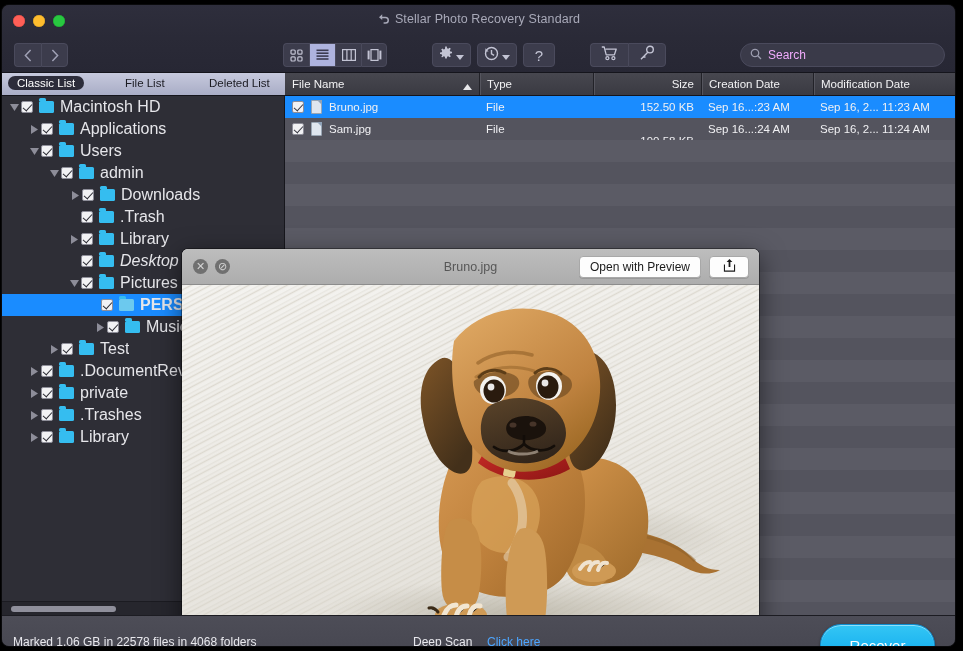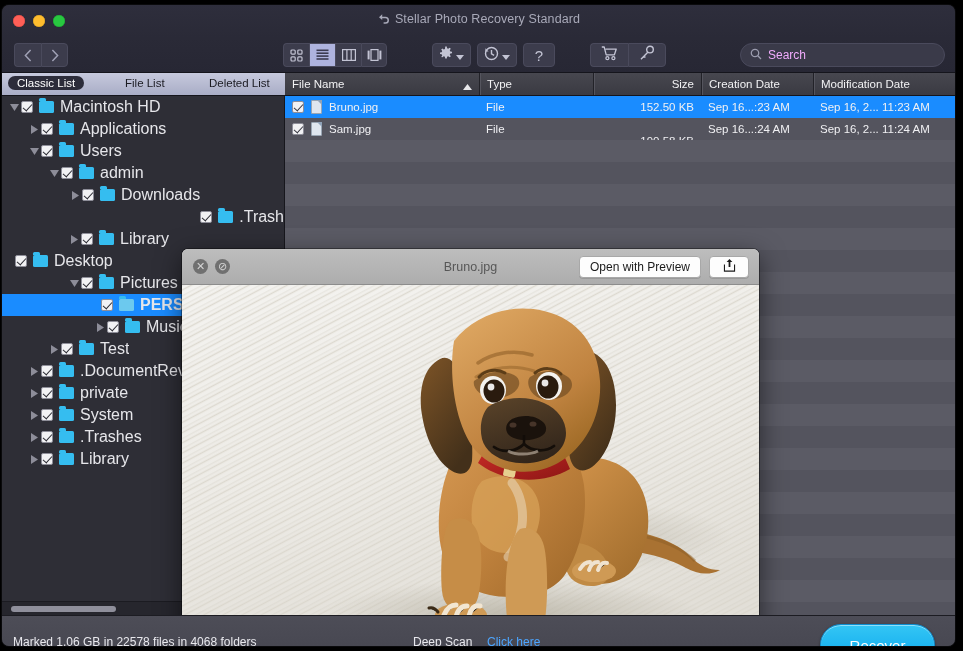--- a/index.html
+++ b/index.html
@@ -436,37 +436,37 @@
           <div class="trow" style="padding-left: 67px;">
             <span class="tw">
               <svg width="7" height="9" viewBox="0 0 7 9">
                 <path d="M0 0v9l7-4.5z" fill="#8d8d99"></path>
               </svg>
             </span>
             <span class="cb"></span>
             <span class="fold"></span>
             <span class="tlabel">Downloads</span>
           </div>
-          <div class="trow" style="padding-left: 66px; justify-content: flex-end;">
+          <div class="trow" style="padding-left: 66px;">
             <span class="tw"></span>
             <span class="cb"></span>
             <span class="fold"></span>
             <span class="tlabel">.Trash</span>
           </div>
           <div class="trow" style="padding-left: 66px;">
             <span class="tw">
               <svg width="7" height="9" viewBox="0 0 7 9">
                 <path d="M0 0v9l7-4.5z" fill="#8d8d99"></path>
               </svg>
             </span>
             <span class="cb"></span>
             <span class="fold"></span>
             <span class="tlabel">Library</span>
           </div>
-          <div class="trow" style="">
+          <div class="trow" style="padding-left: 66px; font-style: italic;">
             <span class="tw"></span>
             <span class="cb"></span>
             <span class="fold"></span>
             <span class="tlabel">Desktop</span>
           </div>
           <div class="trow" style="padding-left: 66px;">
             <span class="tw">
               <svg width="9" height="7" viewBox="0 0 9 7">
                 <path d="M0 0h9L4.5 7z" fill="#8d8d99"></path>
               </svg>
@@ -513,30 +513,20 @@
           </div>
           <div class="trow" style="padding-left: 26px;">
             <span class="tw">
               <svg width="7" height="9" viewBox="0 0 7 9">
                 <path d="M0 0v9l7-4.5z" fill="#8d8d99"></path>
               </svg>
             </span>
             <span class="cb"></span>
             <span class="fold"></span>
             <span class="tlabel">private</span>
-          </div>
-          <div class="trow" style="padding-left: 26px;">
-            <span class="tw">
-              <svg width="7" height="9" viewBox="0 0 7 9">
-                <path d="M0 0v9l7-4.5z" fill="#8d8d99"></path>
-              </svg>
-            </span>
-            <span class="cb"></span>
-            <span class="fold"></span>
-            <span class="tlabel">System</span>
           </div>
           <div class="trow" style="padding-left: 26px;">
             <span class="tw">
               <svg width="7" height="9" viewBox="0 0 7 9">
                 <path d="M0 0v9l7-4.5z" fill="#8d8d99"></path>
               </svg>
             </span>
             <span class="cb"></span>
             <span class="fold"></span>
             <span class="tlabel">.Trashes</span>

